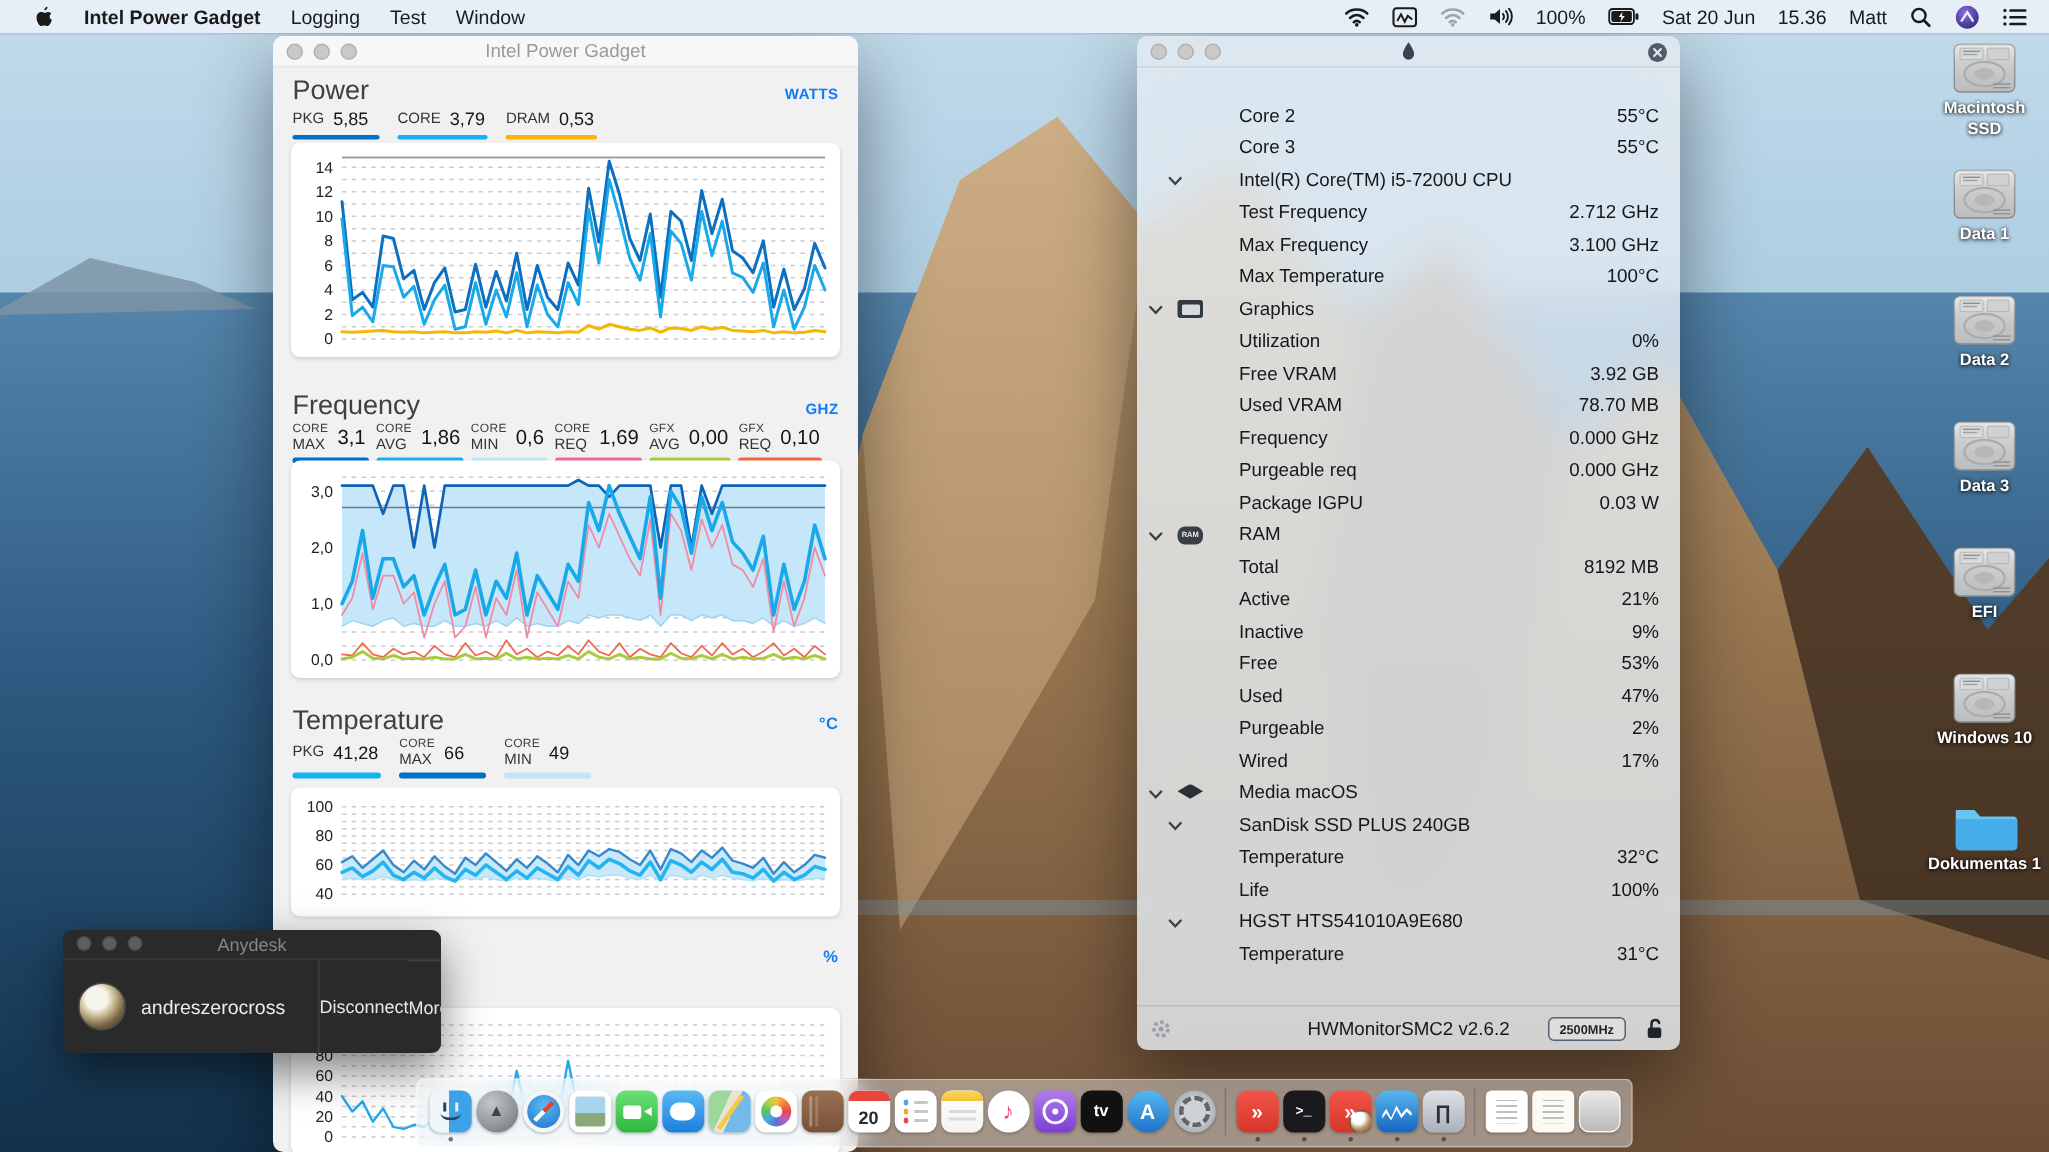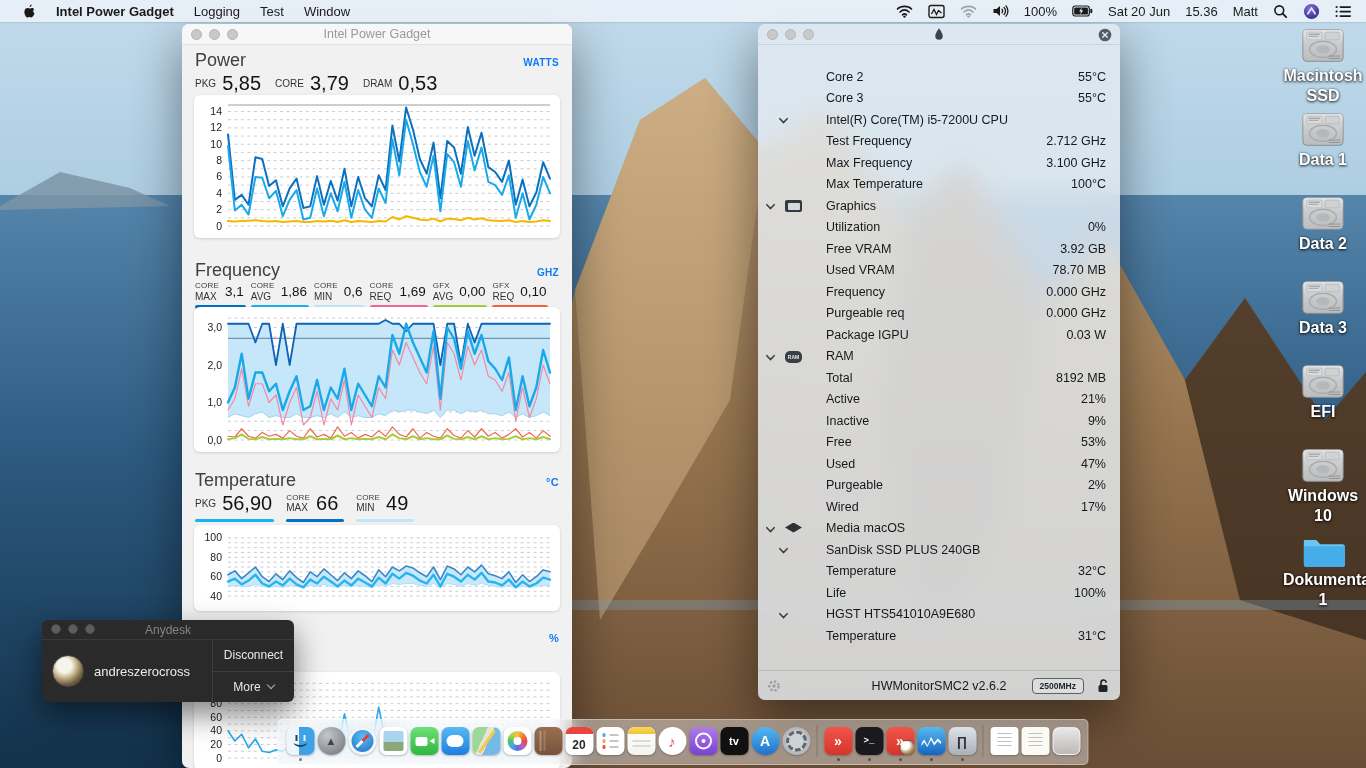--- a/index.html
+++ b/index.html
@@ -25,21 +25,21 @@
   .ipg .titlebar{background:#f7f7f7;border-bottom:1px solid #e3e3e3}
   .abs{position:absolute;left:0;right:0}
   .sec-head{display:flex;justify-content:space-between;align-items:baseline;padding:0 13px}
   .sec-title{color:#404040;font-size:18px}
   .sec-unit{color:#0f7cf5;font-size:10px;font-weight:bold;letter-spacing:.3px}
   .stats{display:flex;padding:0 13px;gap:12px;margin-top:2px}
   .stat{position:relative;display:flex;align-items:center;gap:6px;padding:2px 2px 7px 0;min-width:58px}
   .stat-l{display:flex;flex-direction:column;justify-content:center}
   .pre{font-size:8px;color:#3c3c3c;line-height:1.1;letter-spacing:.2px}
   .lbl{font-size:10px;color:#333;line-height:1.1}
-  .val{font-size:20px;color:#141414}
+  .val{font-size:12px;color:#141414}
   .bar{position:absolute;left:0;right:0;bottom:0;height:3.5px;border-radius:2px}
   #freq-stats{gap:5px}
   #freq-stats .stat{min-width:50px}
   #freq-stats .val{font-size:13.5px}
   .chart-card{position:absolute;left:12px;right:12px;background:#fff;border-radius:6px;box-shadow:0 1px 3px rgba(0,0,0,.14)}
   .plot{position:absolute;inset:4px 6px}
   
   .hwm{left:758px;top:24px;width:362px;height:676px;background:rgba(226,233,239,.84);backdrop-filter:blur(14px) saturate(1.3);z-index:20}
   .hwm .titlebar{border-bottom:1px solid rgba(110,120,130,.18)}
   .hwm-close{position:absolute;right:8px;top:3.5px;cursor:pointer}
@@ -64,28 +64,28 @@
   .lock{position:absolute;right:10px}
   
   .anydesk{left:42px;top:620px;width:252px;height:82px;background:#2a2a2a;border-radius:6px;z-index:35;box-shadow:0 12px 30px rgba(0,0,0,.5)}
   .anydesk .titlebar{height:19px;font-size:12px;color:#858585}
   .anydesk .tl{top:4px}
   .anydesk .tl i{width:10px;height:10px;background:#5e5e5e;border-color:#4c4c4c}
   .ad-body{position:absolute;top:19px;bottom:0;left:0;right:0;border-top:1px solid #3a3a3a;display:flex}
   .ad-left{flex:1;display:flex;align-items:center;gap:10px;padding-left:10px}
   .avatar{width:32px;height:32px;border-radius:50%;background:radial-gradient(circle at 38% 32%,#f7f4ec 0 26%,#cdbd98 42%,#73603f 68%,#38301f 100%);border:1px solid #4a4a4a}
   .ad-name{color:#ececec;font-size:13px}
-  .ad-right{width:82px;border-left:1px solid #3f3f3f;display:flex;flex-direction:column}
+  .ad-right{width:82px;border-left:1px solid #3f3f3f;display:flex;flex-direction:row}
   .ad-btn{flex:1;display:flex;align-items:center;justify-content:center;color:#e8e8e8;font-size:12px;cursor:pointer}
   .ad-btn + .ad-btn{border-top:1px solid #3f3f3f}
   .caret{width:6px;height:6px;border-right:1.5px solid #b5b5b5;border-bottom:1.5px solid #b5b5b5;transform:rotate(45deg);margin-left:7px;margin-top:-4px}
   
   .dicons{position:absolute;top:28px;right:2px;width:82px;z-index:4}
   .ditem{height:84px;display:flex;flex-direction:column;align-items:center;cursor:pointer}
-  .dlabel{margin-top:2px;font-size:16px;font-weight:bold;color:#fff;text-align:center;line-height:1.25;text-shadow:0 1px 3px rgba(0,0,0,.85),0 0 2px rgba(0,0,0,.5);max-width:80px}
+  .dlabel{margin-top:2px;font-size:11px;font-weight:bold;color:#fff;text-align:center;line-height:1.25;text-shadow:0 1px 3px rgba(0,0,0,.85),0 0 2px rgba(0,0,0,.5);max-width:80px}
   
   .dock{position:absolute;bottom:3px;left:50%;transform:translateX(-50%);display:flex;align-items:center;padding:5px 6px 7px;background:rgba(242,245,248,.42);border:1px solid rgba(255,255,255,.35);border-radius:5px;backdrop-filter:blur(10px);z-index:40}
   .dock-item{position:relative;width:31px;display:flex;justify-content:center}
   .rdot{position:absolute;bottom:-6px;left:50%;transform:translateX(-50%);width:3px;height:3px;border-radius:50%;background:rgba(30,35,40,.6)}
   .dock-sep{width:1px;height:32px;background:rgba(60,70,80,.35);margin:0 5px}
   .di{width:28px;height:28px;border-radius:7px;display:flex;align-items:center;justify-content:center;position:relative;overflow:hidden;box-shadow:0 1px 2px rgba(0,0,0,.25)}
   .glyph{font-size:12px;font-weight:bold;color:#fff;line-height:1;z-index:2}
   .di-finder{background:linear-gradient(90deg,#eef6fc 0 46%,#3fa2e9 46% 100%)}
   .di-finder::after{content:"";position:absolute;left:9px;top:8px;width:2px;height:6px;background:#24415f;box-shadow:8px 0 0 #e8f2fa}
   .di-finder::before{content:"";position:absolute;left:7px;top:10px;width:14px;height:8px;border-bottom:2px solid #24415f;border-radius:50%}
@@ -574,21 +574,21 @@
   <div class="abs sec-head" style="top:446px">
     <span class="sec-title">Temperature</span>
     <span class="sec-unit" style="font-size:11px">°C</span>
   </div>
   <div class="abs stats" style="top:464px">
 
       <div class="stat">
         <div class="stat-l">
           <span class="lbl">PKG</span>
         </div>
-        <span class="val">56,90</span>
+        <span class="val">41,28</span>
         <span class="bar" style="background: rgb(23, 178, 242);"></span>
       </div>
 
       <div class="stat">
         <div class="stat-l">
           <span class="pre">CORE</span>
           <span class="lbl">MAX</span>
         </div>
         <span class="val">66</span>
         <span class="bar" style="background: rgb(0, 113, 197);"></span>

